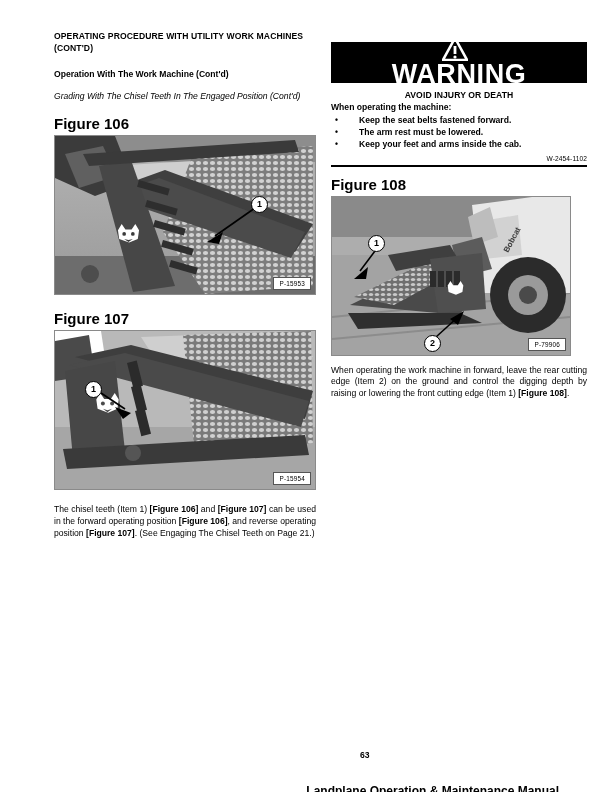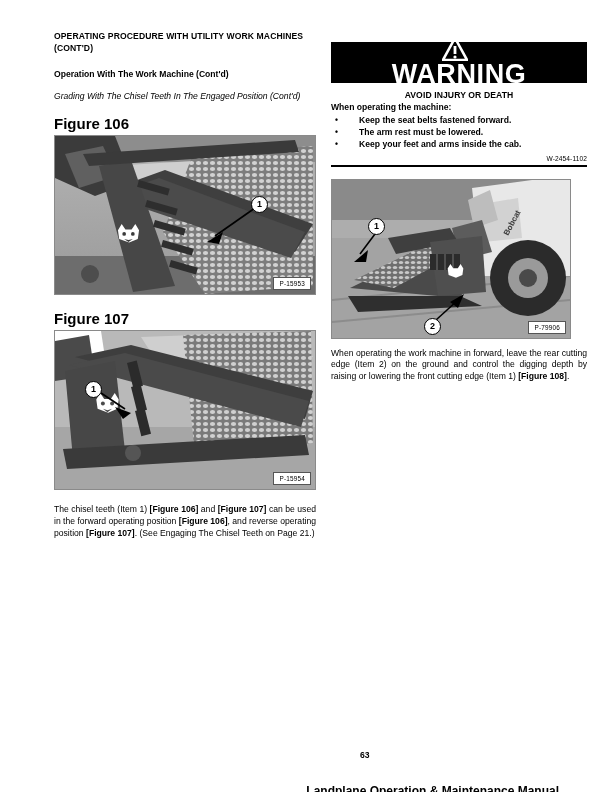--- a/index.html
+++ b/index.html
@@ -325,20 +325,21 @@
       <span>The arm rest must be lowered.</span>
     </div>
     <div class="warn-li">
       <span class="bullet">•</span>
       <span>Keep your feet and arms inside the cab.</span>
     </div>
 
     <div class="warn-ref">W-2454-1102</div>
     <div class="rule"></div>
 
+    <div class="fig-cap">Figure 108</div>
     <div class="figbox fig108">
       <svg width="238" height="158" viewBox="0 0 238 158">
         <defs>
           <pattern id="mesh108" width="6" height="5" patternUnits="userSpaceOnUse">
             <rect width="6" height="5" fill="#6f6f6f"></rect>
             <ellipse cx="3" cy="2.5" rx="2.2" ry="1.6" fill="#c9c9c9"></ellipse>
           </pattern>
         </defs>
         <rect x="0" y="0" width="238" height="158" fill="#9e9e9e"></rect>
         <rect x="0" y="0" width="238" height="40" fill="#8a8a8a"></rect>

